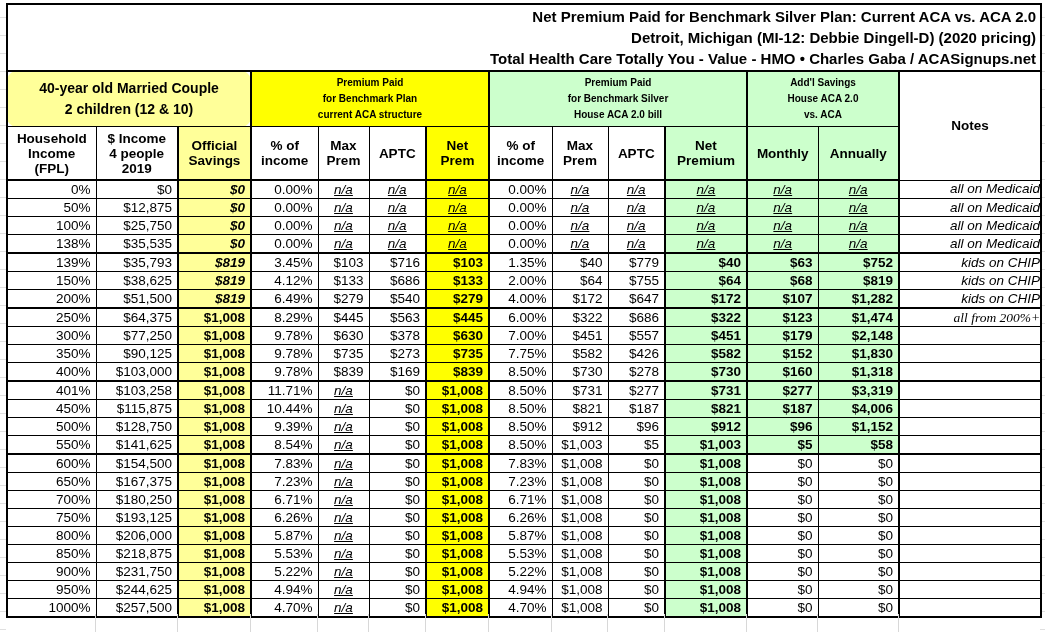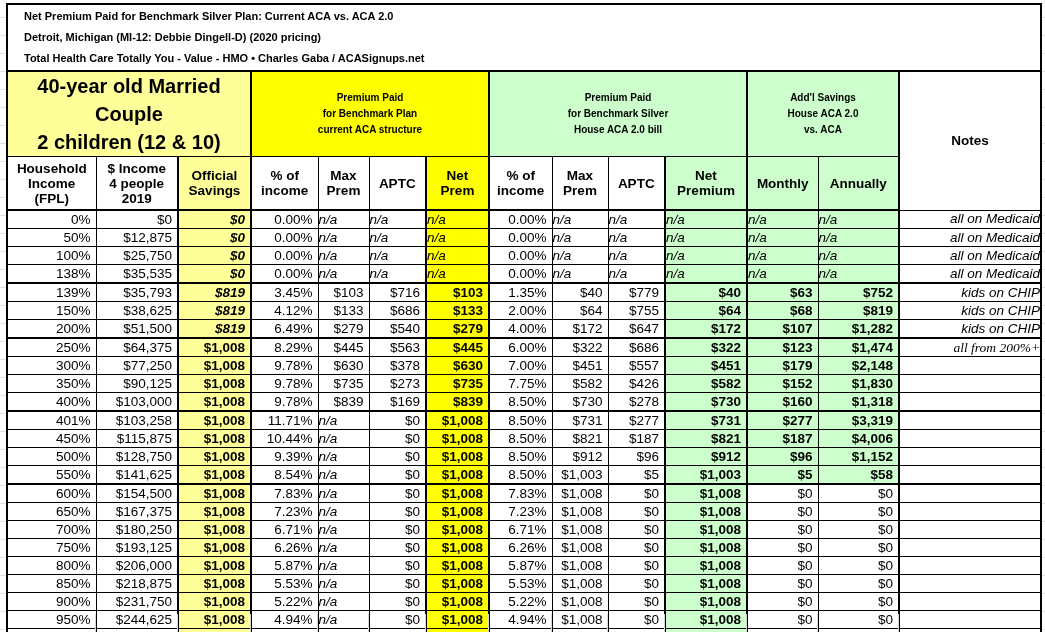--- a/index.html
+++ b/index.html
@@ -13,30 +13,30 @@
     background:repeating-linear-gradient(to bottom,transparent 0px,transparent 17px,#e0e0e0 17px,#e0e0e0 18px);}
   #strip-left{left:0;width:6px;}
   #strip-right{left:1040px;width:5px;}
   table{
     position:absolute;left:6px;top:3px;width:1034px;
     border-collapse:collapse;table-layout:fixed;
     border:2px solid #000;
   }
   th,td{border:1px solid #000;overflow:hidden;padding:0;vertical-align:middle;}
   
-  td.title{background:#fff;text-align:left;font-weight:bold;font-size:11px;line-height:21px;padding:1px 16px;}
+  td.title{background:#fff;text-align:right;font-weight:bold;font-size:15px;line-height:21px;padding:1px 4px;}
   
   th.gh{font-weight:bold;font-size:10px;line-height:16px;text-align:center;white-space:pre-line;height:54px;}
-  th.gh-big{font-size:20px;line-height:28px;}
+  th.gh-big{font-size:14px;line-height:21px;border-radius:10px;}
   
   th.sh{font-weight:bold;font-size:13.5px;line-height:15px;text-align:center;white-space:pre-line;height:52px;background:#fff;}
   
   td.dc{font-size:13.5px;height:17px;line-height:16px;background:#fff;}
   .num{text-align:right;padding-right:5px;}
-  .na{font-style:italic;}
+  .na{text-align:center;font-style:italic;text-decoration:underline;}
   .b{font-weight:bold;}
   .it{font-style:italic;}
   .ly{background:#FFFF99 !important;}
   .y{background:#FFFF00 !important;}
   .g{background:#CCFFCC !important;}
   .note{text-align:right;font-style:italic;}
   .sm{font-size:11px;font-family:Liberation Serif, serif;}
   .br2{border-right-width:2px;}
   tr.tb td, tr.tb th{border-bottom-width:2px;}
   

